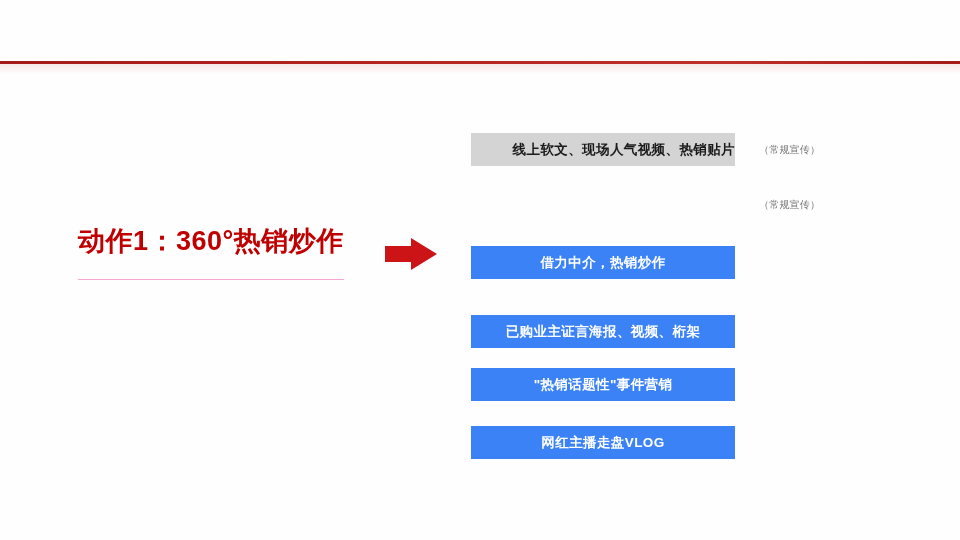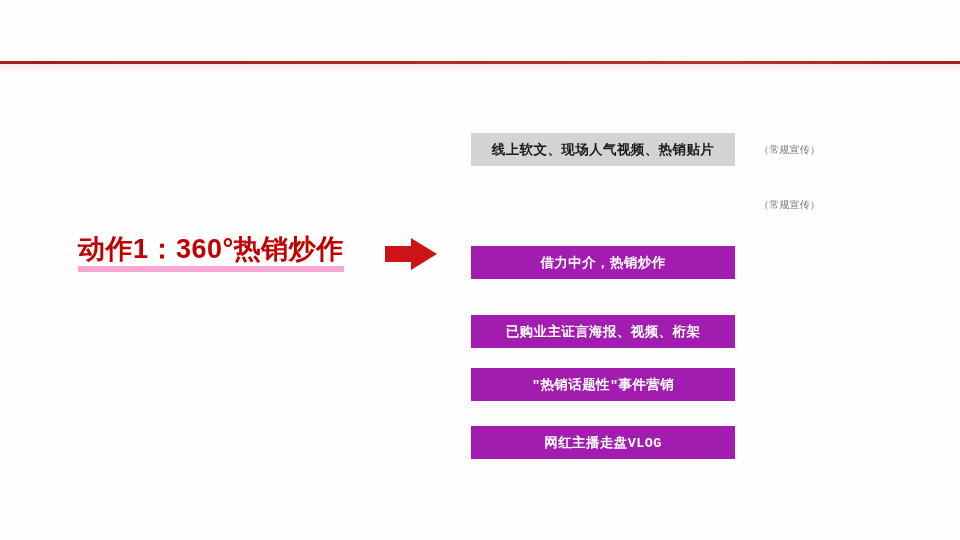--- a/index.html
+++ b/index.html
@@ -52,22 +52,22 @@
     display: flex;
     align-items: center;
   }
   .title-text {
     font-size: 27px;
     font-weight: bold;
     color: #c00000;
     letter-spacing: 0.5px;
     white-space: nowrap;
     line-height: 1.15;
-    border-bottom: 6px solid #f9a8d4;
-    padding-bottom: 0;
+    border-bottom: 1px solid #f9a8d4;
+    padding-bottom: 21px;
   }
 
   
   .arrow-wrap {
     position: absolute;
     left: 383px;
     top: 236px;
     width: 56px;
     height: 36px;
   }
@@ -92,24 +92,24 @@
     top: 0;
     width: 264px;
     height: 33px;
     display: flex;
     align-items: center;
     justify-content: center;
     box-sizing: border-box;
   }
   .item-box.gray {
     background: #d4d4d4;
+    justify-content: flex-end;
   }
   .item-box.red {
-    background: #a21caf;
-    font-family: Liberation Mono, monospace;
+    background: #3b82f6;
   }
   .item-label {
     font-size: 13.5px;
     font-weight: bold;
     white-space: nowrap;
     letter-spacing: 0.4px;
   }
   .item-box.gray .item-label { color: #1a1a1a; }
   .item-box.red  .item-label { color: #ffffff; }
 

